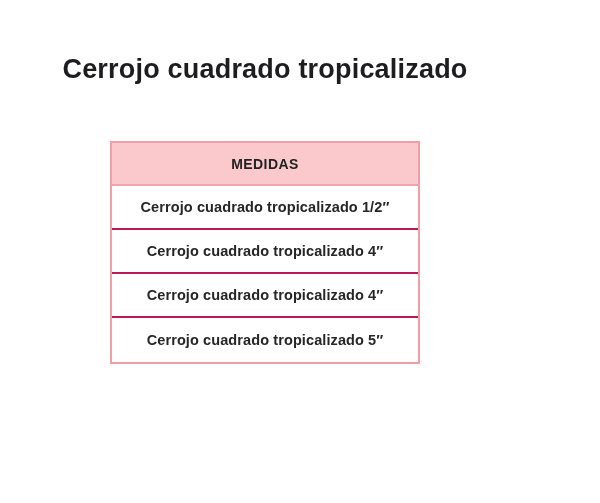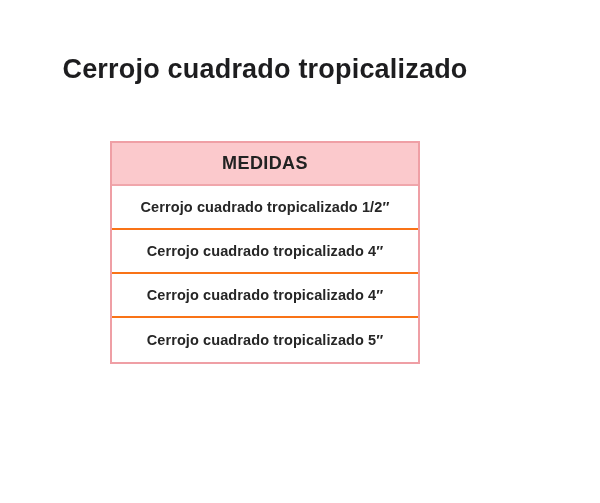--- a/index.html
+++ b/index.html
@@ -33,30 +33,30 @@
     background: #ffffff;
   }
   .thead {
     box-sizing: border-box;
     height: 43px;
     background: #fbc9cc;
     border-bottom: 2px solid #f0a6ab;
     display: flex;
     align-items: center;
     justify-content: center;
-    font-size: 18px;
+    font-size: 14px;
     font-weight: 700;
     color: #222222;
     letter-spacing: 0.4px;
   }
   .trow {
     box-sizing: border-box;
     height: 44px;
     background: #ffffff;
-    border-bottom: 2px solid #f97316;
+    border-bottom: 2px solid #be185d;
     display: flex;
     align-items: center;
     justify-content: center;
     font-size: 14.5px;
     font-weight: 700;
     color: #262626;
     letter-spacing: 0.1px;
   }
   .trow:last-child {
     border-bottom: none;

